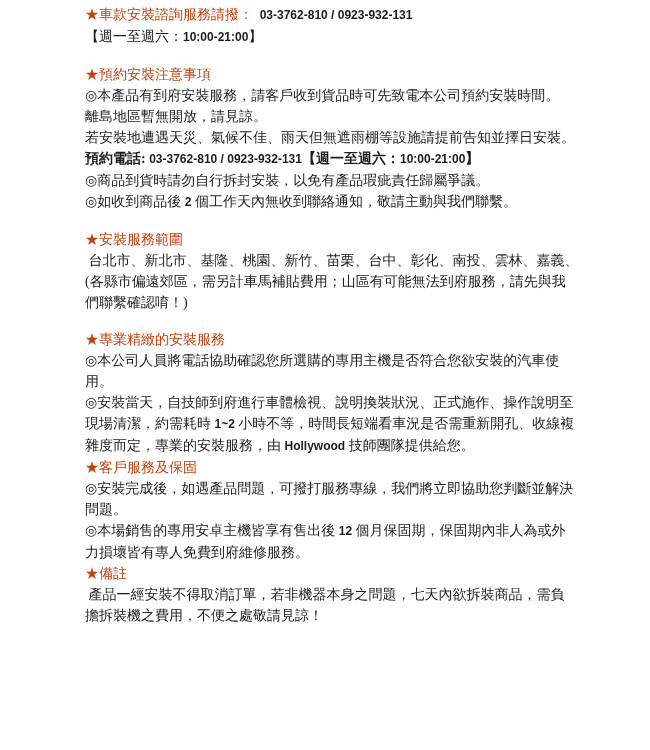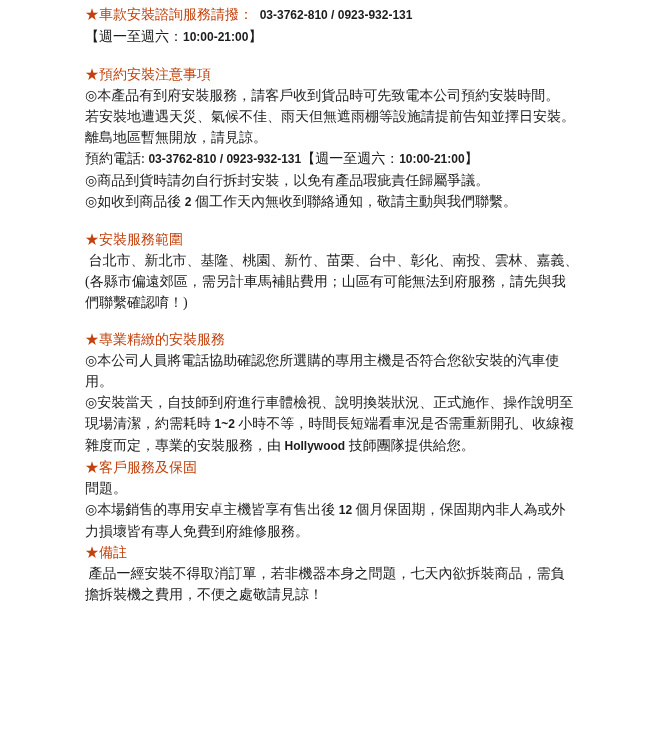--- a/index.html
+++ b/index.html
@@ -24,53 +24,54 @@
     font-size: 14px;
     line-height: 21px;
     color: #1c1c1c;
     white-space: pre-wrap;
     font-family: "Liberation Serif", "DejaVu Serif", serif;
   }
   .spacer {
     height: 16px;
   }
   .red { color: #c2410c; }
-  .b   { font-weight: 400; }
+  .b   { font-weight: 700; }
   .num {
     font-family: "Liberation Sans", "DejaVu Sans", sans-serif;
     font-weight: 700;
     font-size: 12px;
   }
 </style>
 </head>
 <body>
 
 <div class="doc" id="doc">
     <div class="line"><span class="red">★車款安裝諮詢服務請撥：</span><span class="num">  03-3762-810 / 0923-932-131</span></div>
     <div class="line"><span>【週一至週六：</span><span class="num">10:00-21:00</span><span>】</span></div>
     <div class="spacer"></div>
     <div class="line"><span class="red">★預約安裝注意事項</span></div>
     <div class="line"><span>◎本產品有到府安裝服務，請客戶收到貨品時可先致電本公司預約安裝時間。</span></div>
+    <div class="line"><span>離島地區暫無開放，請見諒。</span></div>
     <div class="line"><span>若安裝地遭遇天災、氣候不佳、雨天但無遮雨棚等設施請提前告知並擇日安裝。</span></div>
-    <div class="line"><span>離島地區暫無開放，請見諒。</span></div>
     <div class="line"><span class="b">預約電話: </span><span class="num">03-3762-810 / 0923-932-131</span><span class="b">【週一至週六：</span><span class="num">10:00-21:00</span><span class="b">】</span></div>
     <div class="line"><span>◎商品到貨時請勿自行拆封安裝，以免有產品瑕疵責任歸屬爭議。</span></div>
     <div class="line"><span>◎如收到商品後 </span><span class="num">2</span><span> 個工作天內無收到聯絡通知，敬請主動與我們聯繫。</span></div>
     <div class="spacer"></div>
     <div class="line"><span class="red">★安裝服務範圍</span></div>
     <div class="line"><span> 台北市、新北市、基隆、桃園、新竹、苗栗、台中、彰化、南投、雲林、嘉義、</span></div>
     <div class="line"><span>(各縣市偏遠郊區，需另計車馬補貼費用；山區有可能無法到府服務，請先與我</span></div>
     <div class="line"><span>們聯繫確認唷！)</span></div>
     <div class="spacer"></div>
     <div class="line"><span class="red">★專業精緻的安裝服務</span></div>
     <div class="line"><span>◎本公司人員將電話協助確認您所選購的專用主機是否符合您欲安裝的汽車使</span></div>
     <div class="line"><span>用。</span></div>
     <div class="line"><span>◎安裝當天，自技師到府進行車體檢視、說明換裝狀況、正式施作、操作說明至</span></div>
     <div class="line"><span>現場清潔，約需耗時 </span><span class="num">1~2</span><span> 小時不等，時間長短端看車況是否需重新開孔、收線複</span></div>
     <div class="line"><span>雜度而定，專業的安裝服務，由 </span><span class="num">Hollywood</span><span> 技師團隊提供給您。</span></div>
     <div class="line"><span class="red">★客戶服務及保固</span></div>
+    <div class="line"><span>◎安裝完成後，如遇產品問題，可撥打服務專線，我們將立即協助您判斷並解決</span></div>
     <div class="line"><span>問題。</span></div>
     <div class="line"><span>◎本場銷售的專用安卓主機皆享有售出後 </span><span class="num">12</span><span> 個月保固期，保固期內非人為或外</span></div>
     <div class="line"><span>力損壞皆有專人免費到府維修服務。</span></div>
     <div class="line"><span class="red">★備註</span></div>
     <div class="line"><span> 產品一經安裝不得取消訂單，若非機器本身之問題，七天內欲拆裝商品，需負</span></div>
     <div class="line"><span>擔拆裝機之費用，不便之處敬請見諒！</span></div>
   </div>
 
 </body></html>

